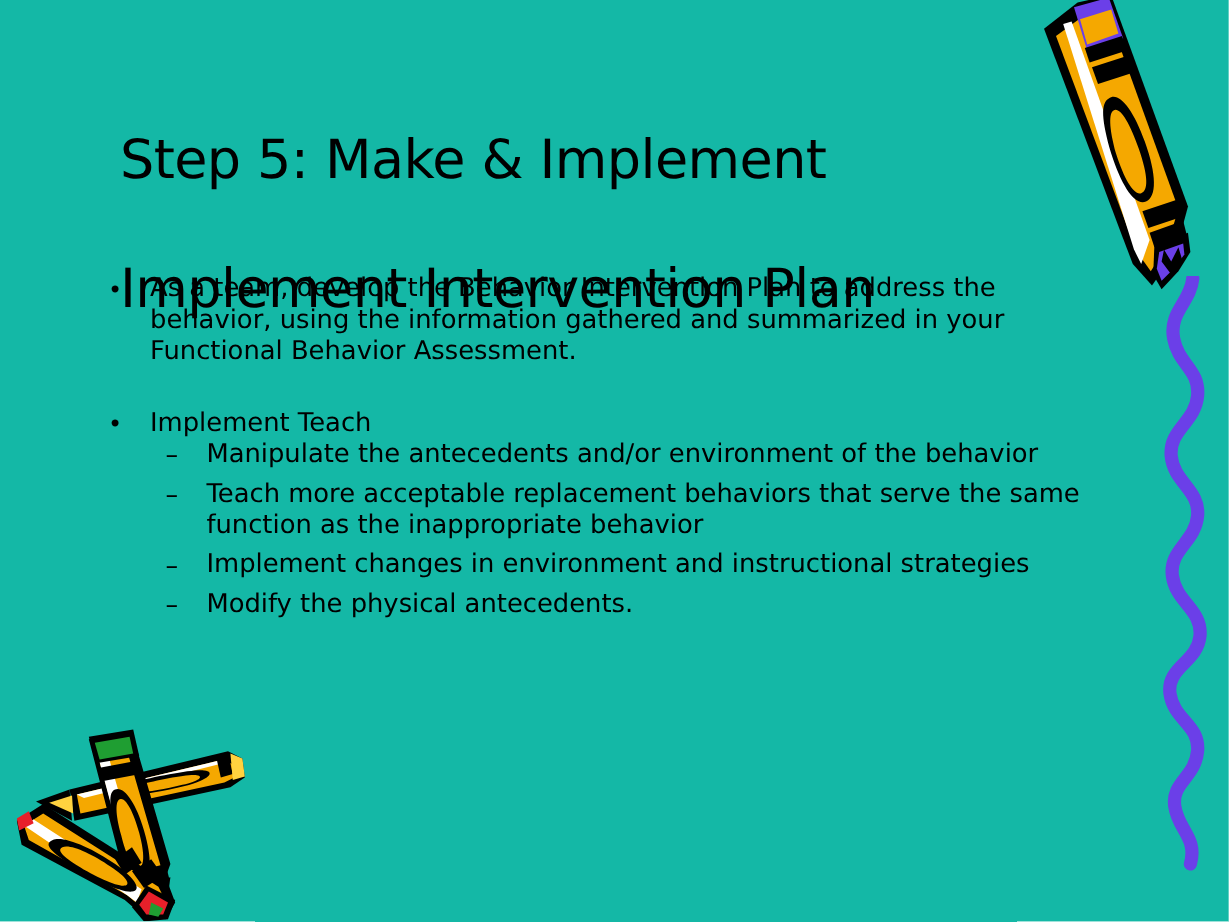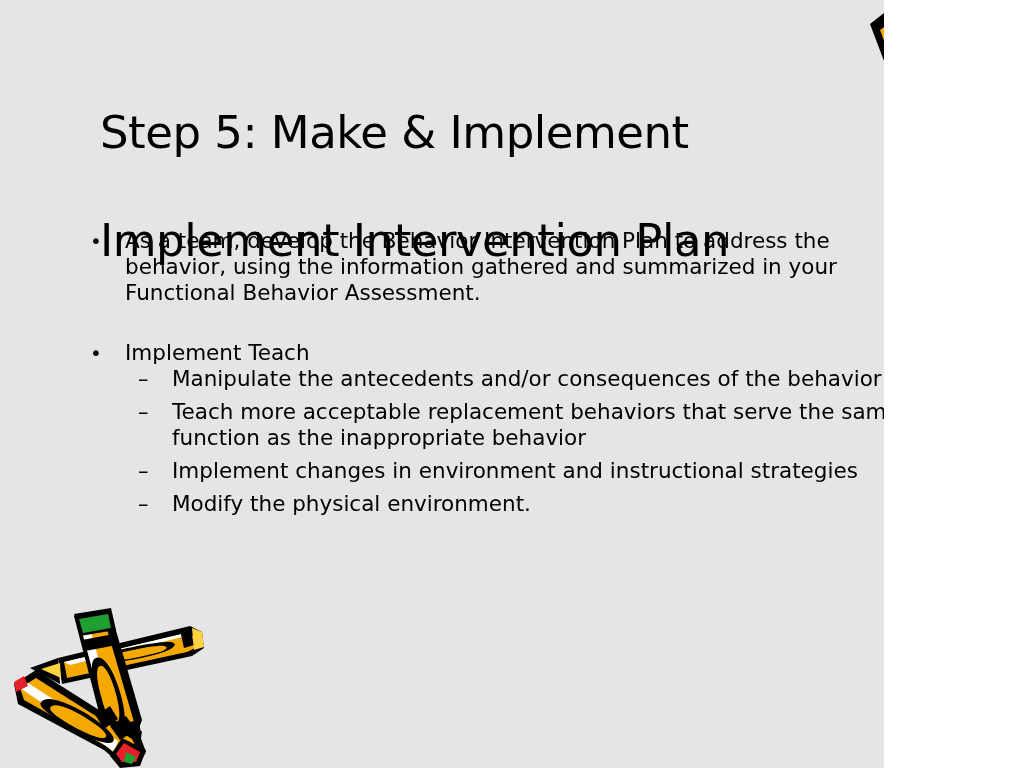--- a/index.html
+++ b/index.html
@@ -7,23 +7,23 @@
     margin: 0;
     padding: 0;
     background: #ffffff;
   }
   body {
     font-family: "DejaVu Sans", sans-serif;
   }
 
   #slide {
     position: relative;
-    width: 884px;
+    width: 1024px;
     height: 768px;
-    background: #e5e5e5;
+    background: #14b8a6;
     overflow: hidden;
   }
 
   
   #title {
     position: absolute;
     left: 100px;
     top: 52px;
     width: 760px;
     font-family: "DejaVu Sans", sans-serif;
@@ -137,42 +137,42 @@
 
     <div class="bullet-row lvl1">
       <span class="marker">•</span>
       <span class="content">Implement Teach</span>
     </div>
 
     <div class="sub-list">
 
       <div class="bullet-row lvl2">
         <span class="marker">–</span>
-        <span class="content">Manipulate the antecedents and/or consequences of the behavior</span>
+        <span class="content">Manipulate the antecedents and/or environment of the behavior</span>
       </div>
 
       <div class="gap-sm"></div>
 
       <div class="bullet-row lvl2">
         <span class="marker">–</span>
         <span class="content">Teach more acceptable replacement behaviors that serve the same function as the inappropriate behavior</span>
       </div>
 
       <div class="gap-sm"></div>
 
       <div class="bullet-row lvl2">
         <span class="marker">–</span>
         <span class="content">Implement changes in environment and instructional strategies</span>
       </div>
 
       <div class="gap-sm"></div>
 
       <div class="bullet-row lvl2">
         <span class="marker">–</span>
-        <span class="content">Modify the physical environment.</span>
+        <span class="content">Modify the physical antecedents.</span>
       </div>
 
     </div>
   </div>
 
   <div class="clipart" id="crayon-top-right">
     <svg viewBox="0 0 195 250" width="195" height="250" xmlns="http://www.w3.org/2000/svg">
       <g>
 
         <path d="M58 8 L86 2 L150 178 L140 215 L120 244 L104 226 L96 205 L30 30 Z" fill="#000000"></path>

